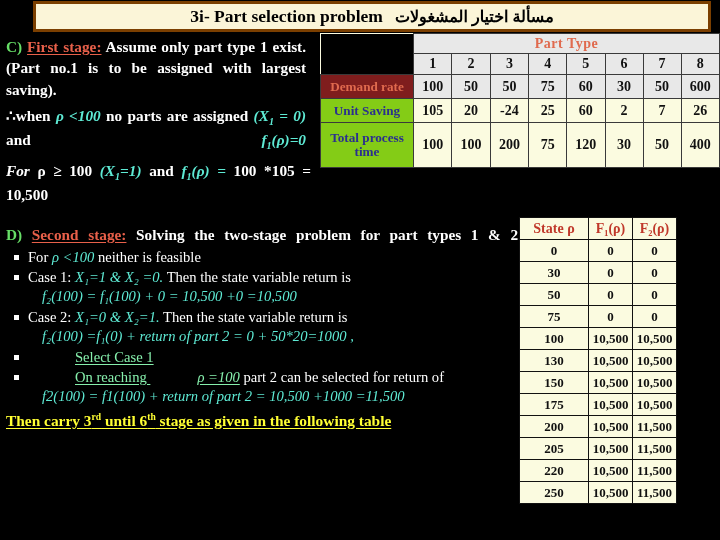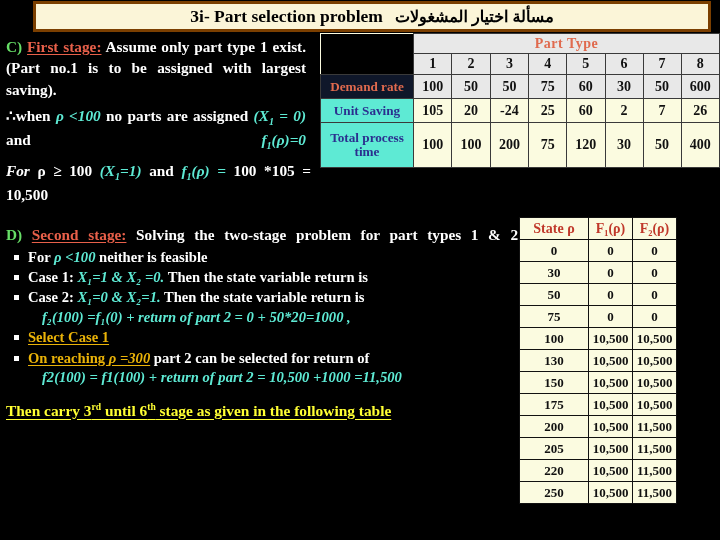--- a/index.html
+++ b/index.html
@@ -31,37 +31,37 @@
   }
   .para{
     font-size:15.3px;font-weight:bold;line-height:1.40;
     text-align:justify;margin:0 0 2px 0;color:#ffffff;
   }
   .para.j{text-align-last:justify;}
   .green{color:#66dd66;}
   .lgreen{color:#5eead4;font-style:italic;}
   .red-u{color:#e8604a;text-decoration:underline;text-underline-offset:2px;}
   .yellow{color:#ffff33;}
-  .yellow-u{color:#eab308;text-decoration:underline;text-underline-offset:2px;}
+  .yellow-u{color:#86efac;text-decoration:underline;text-underline-offset:2px;margin-left:47px;}
   .ital{font-style:italic;}
   sub{font-size:.66em;}
   sup{font-size:.62em;}
 
   ul.bullets{list-style:none;margin:2px 0 0 0;padding:0 0 0 22px;}
   ul.bullets>li{
-    position:relative;font-size:14.6px;font-weight:bold;line-height:1.33;
+    position:relative;font-size:14.6px;font-weight:normal;line-height:1.33;
     margin-bottom:1px;text-align:justify;
   }
   ul.bullets>li>.bl{
     position:absolute;left:-14px;top:7px;width:5px;height:5px;background:#ffffff;
   }
   .sub-line{display:block;padding-left:14px;}
   .lastline{
     font-size:15.4px;font-weight:bold;color:#ffff33;text-decoration:underline;
-    text-underline-offset:2px;margin-top:14px;white-space:nowrap;
+    text-underline-offset:2px;margin-top:4px;white-space:nowrap;
   }
 
   
   #parttype-table{
     position:absolute;left:320px;top:33px;
     border-collapse:collapse;
     font-size:13.5px;font-weight:bold;
     background:#fbfbe0;
   }
   #parttype-table td,#parttype-table th{
@@ -74,22 +74,22 @@
     background:#e8e8e8;color:#e06a4e;font-size:14px;letter-spacing:.5px;
     height:17px;
   }
   #parttype-table .colnum{
     background:#e8e8e8;color:#111;height:18px;width:34px;font-size:14px;
   }
   #parttype-table .corner{border:none;background:#000;}
   #parttype-table .rowlab{
     width:88px;font-size:13.2px;line-height:1.05;padding:2px 3px;
   }
-  #parttype-table .rowlab.orange{color:#e06a4e;background:#0f172a;}
-  #parttype-table .rowlab.blue{color:#2b2f8f;background:#5eead4;}
+  #parttype-table .rowlab.orange{color:#e06a4e;background:#7f1d1d;}
+  #parttype-table .rowlab.blue{color:#2b2f8f;background:#84cc16;}
   #parttype-table .cell{background:#e8e8e8;}
   #parttype-table tr.demand td.num{background:#e8e8e8;}
   #parttype-table td.num{width:34px;height:21px;font-size:14px;}
   #parttype-table tr.tall td{height:40px;}
 
   
   #state-table{
     position:absolute;left:519px;top:217px;
     border-collapse:collapse;width:158px;
     font-size:13px;font-weight:bold;
@@ -135,36 +135,37 @@
 
     <li>
       <span class="bl"></span>
       <span>For </span><span class="lgreen">ρ &lt;100</span><span>  neither is feasible</span>
     </li>
 
 
     <li>
       <span class="bl"></span>
       <span>Case 1: </span><span class="lgreen ital">X₁=1 &amp; X₂ =0.</span><span> Then the state variable return is</span>
+      <span class="sub-line lgreen ital">f₂(100) = f₁(100) + 0 = 10,500 +0 =10,500</span>
     </li>
 
     <li>
       <span class="bl"></span>
       <span>Case 2: </span><span class="lgreen ital">X₁=0 &amp; X₂=1.</span><span> Then the state variable return is</span>
       <span class="sub-line lgreen ital">f₂(100) =f₁(0) + return of part 2 = 0 + 50*20=1000 ,</span>
     </li>
 
     <li>
       <span class="bl"></span>
       <span class="yellow-u">Select Case 1</span>
     </li>
 
     <li>
       <span class="bl"></span>
-      <span class="yellow-u">On  reaching </span><span class="yellow-u ital">ρ =300</span><span> part 2 can be selected for return of</span>
+      <span class="yellow-u">On  reaching </span><span class="yellow-u ital">ρ =100</span><span> part 2 can be selected for return of</span>
       <span class="sub-line lgreen ital">f2(100) = f1(100) + return of part 2 = 10,500 +1000 =11,500</span>
     </li>
   </ul>
 
   <div class="lastline">
     <span>Then carry 3</span><sup>rd</sup><span> until 6</span><sup>th</sup><span>  stage as given in the following table</span>
   </div>
 </div>
 
 <table id="parttype-table">

